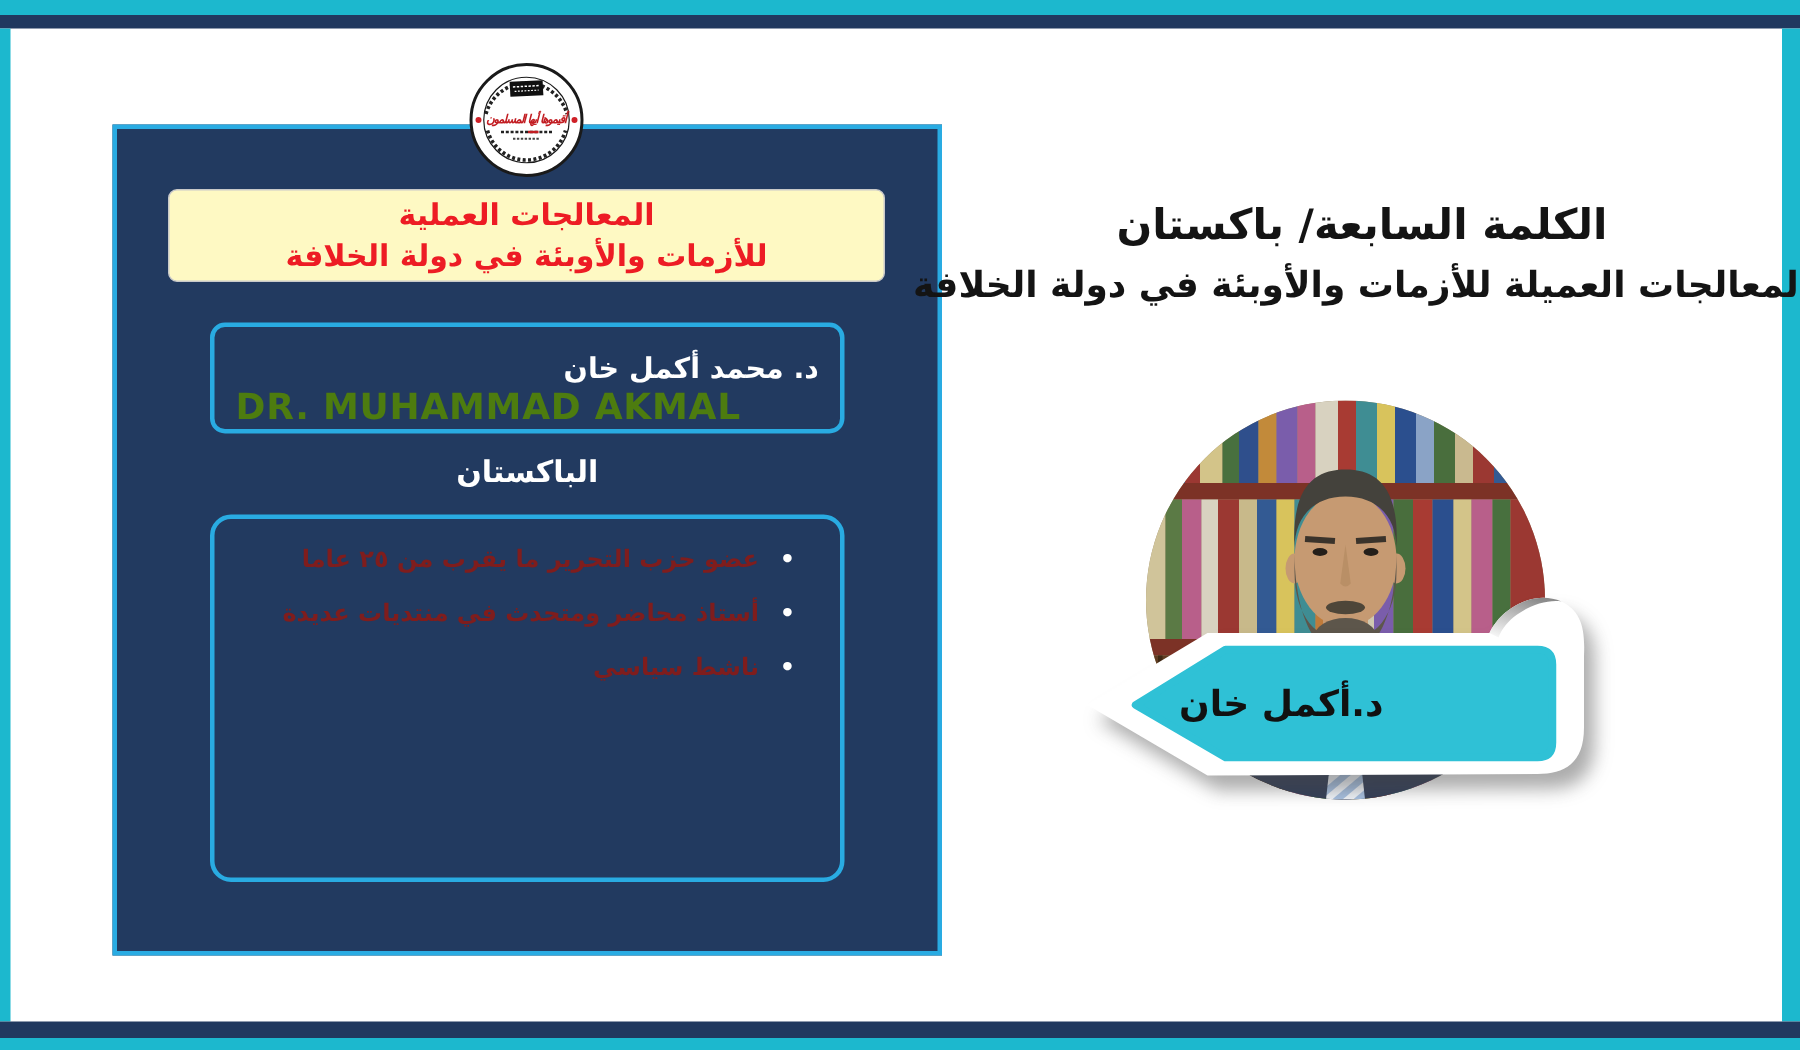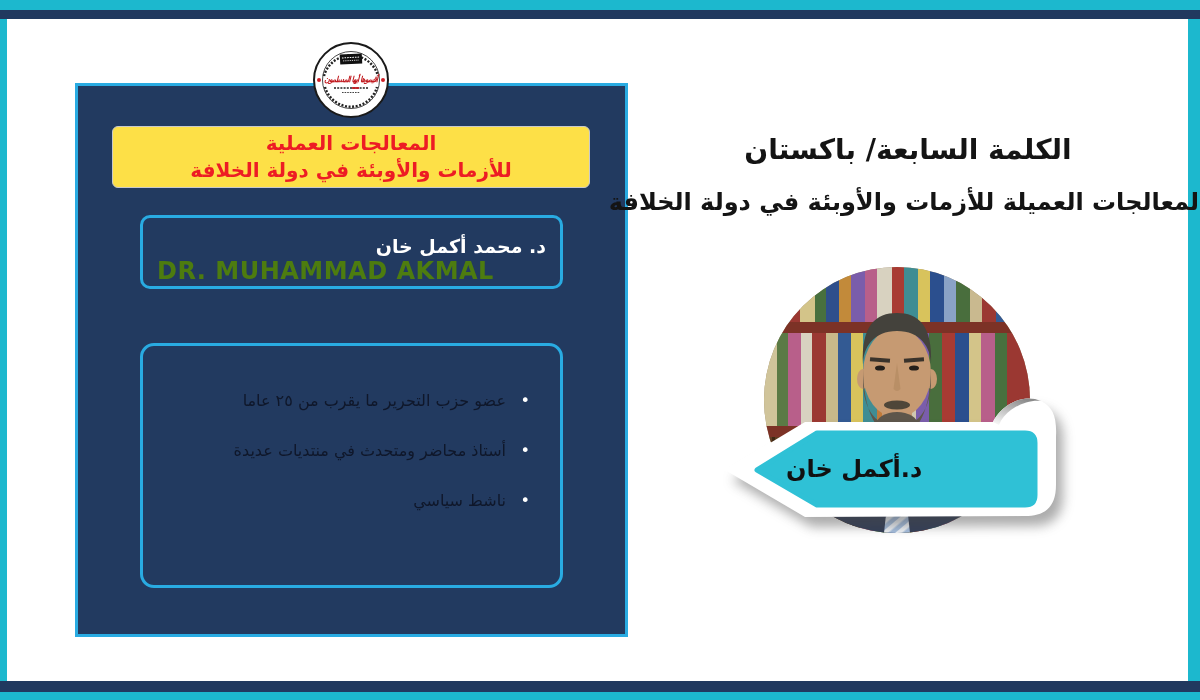--- a/index.html
+++ b/index.html
@@ -16,21 +16,21 @@
   .strip-bottom-navy{left:0;top:681px;width:1200px;height:11px;background:#21395f;}
   .strip-bottom-teal{left:0;top:692px;width:1200px;height:8px;background:#1cb8ce;}
 
   
   .panel{
     position:absolute;left:75px;top:83px;width:553px;height:554px;
     background:#223a60;border:3px solid #29abe2;box-sizing:border-box;
   }
   .title-box{
     position:absolute;left:112px;top:126px;width:478px;height:62px;
-    background:#fde047;border:1px solid #c9c9c9;border-radius:6px;
+    background:#fef9c3;border:1px solid #c9c9c9;border-radius:6px;
     display:flex;flex-direction:column;justify-content:center;align-items:center;
     box-sizing:border-box;z-index:3;
   }
   .title-box .t-line{
     direction:rtl;color:#ed1c24;font-weight:bold;font-size:20px;line-height:27px;
     white-space:nowrap;
   }
   .name-box{
     position:absolute;left:140px;top:215px;width:423px;height:74px;
     border:3px solid #29abe2;border-radius:10px;box-sizing:border-box;
@@ -44,35 +44,34 @@
     direction:rtl;color:#ffffff;font-weight:bold;font-size:20px;z-index:3;
   }
   .bio-box{
     position:absolute;left:140px;top:343px;width:423px;height:245px;
     border:3px solid #29abe2;border-radius:14px;box-sizing:border-box;
     padding:16px 24px 0 18px;z-index:3;
   }
   .bio-box ul{list-style:none;margin:0;padding:0;direction:rtl;}
   .bio-box li{
     position:relative;padding-right:30px;margin-bottom:14px;
-    color:#0f172a;font-weight:normal;font-size:16px;line-height:22px;text-align:right;
+    color:#7f1d1d;font-weight:bold;font-size:16px;line-height:22px;text-align:right;
     white-space:nowrap;
-    margin-top:28px;
   }
   .bio-box li::before{
     content:"\2022";position:absolute;right:6px;top:0;color:#ffffff;font-size:16px;
   }
 
   
   .logo{position:absolute;left:312px;top:41px;width:78px;height:78px;z-index:5;font-style:italic;}
 
   
   .heading{
     position:absolute;left:628px;top:132px;width:560px;z-index:2;
-    display:flex;flex-direction:column;align-items:center;gap:12px;
+    display:flex;flex-direction:column;align-items:center;
   }
   .heading .h1{
     direction:rtl;color:#141414;font-weight:bold;font-size:28px;line-height:36px;white-space:nowrap;
   }
   .heading .h2{
     direction:rtl;color:#141414;font-weight:bold;font-size:24px;line-height:36px;white-space:nowrap;margin-top:4px;
   }
   .photo{position:absolute;left:764px;top:267px;width:266px;height:266px;z-index:1;}
   .banner{position:absolute;left:705px;top:385px;width:360px;height:150px;z-index:4;}
   .banner svg{filter:drop-shadow(7px 10px 6px rgba(70,70,70,.45));}
@@ -99,20 +98,21 @@
   <div class="title-box">
     <div class="t-line">المعالجات العملية</div>
     <div class="t-line">للأزمات والأوبئة في دولة الخلافة</div>
   </div>
 
   <div class="name-box">
     <div class="name-ar">د. محمد أكمل خان</div>
     <div class="name-en">DR. MUHAMMAD AKMAL</div>
   </div>
 
+  <div class="country">الباكستان</div>
 
   <div class="bio-box">
     <ul>
       <li>عضو حزب التحرير ما يقرب من ٢٥ عاما</li>
       <li>أستاذ محاضر  ومتحدث في منتديات عديدة</li>
       <li>ناشط سياسي</li>
     </ul>
   </div>
 
   <div class="logo">

